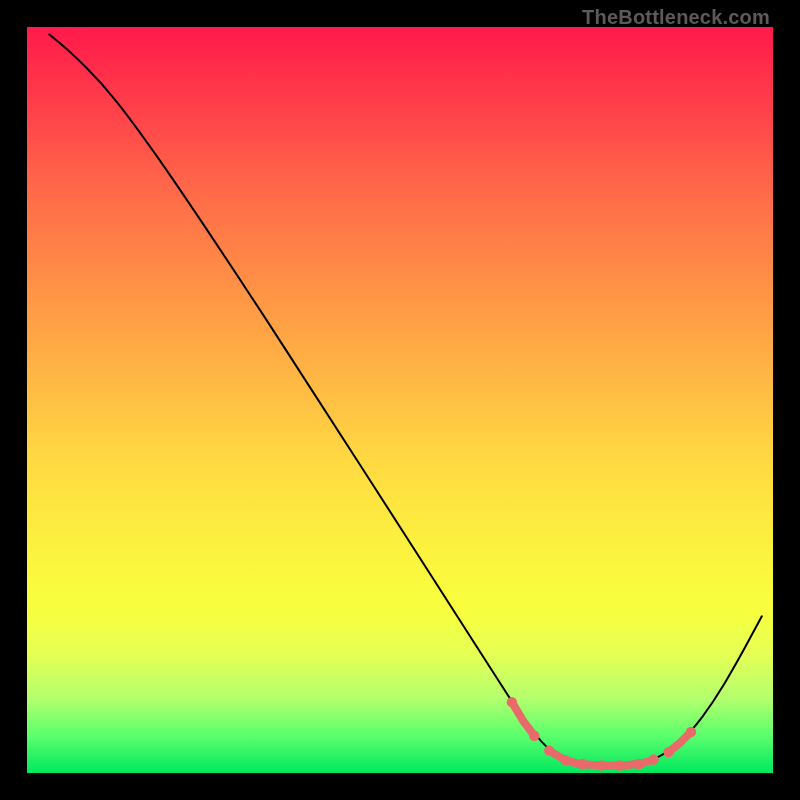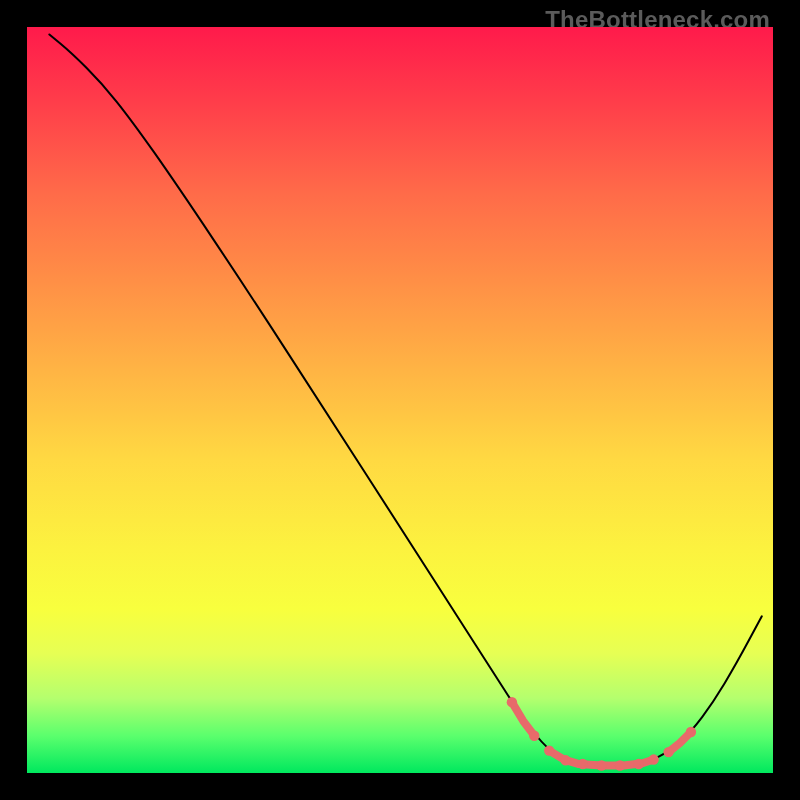--- a/index.html
+++ b/index.html
@@ -29,21 +29,21 @@
       #b4ff6e 90%,
       #5bff6d 95%,
       #00e85e 100%
     );
   }
   .attribution {
     position: absolute;
     top: 6px;
     right: 30px;
     font-family: Arial, Helvetica, sans-serif;
-    font-size: 24px;
+    font-size: 20px;
     font-weight: 600;
     color: #5b5b5b;
     letter-spacing: 0.2px;
   }
   svg.curve {
     position: absolute;
     inset: 0;
     width: 746px;
     height: 746px;
     overflow: visible;

